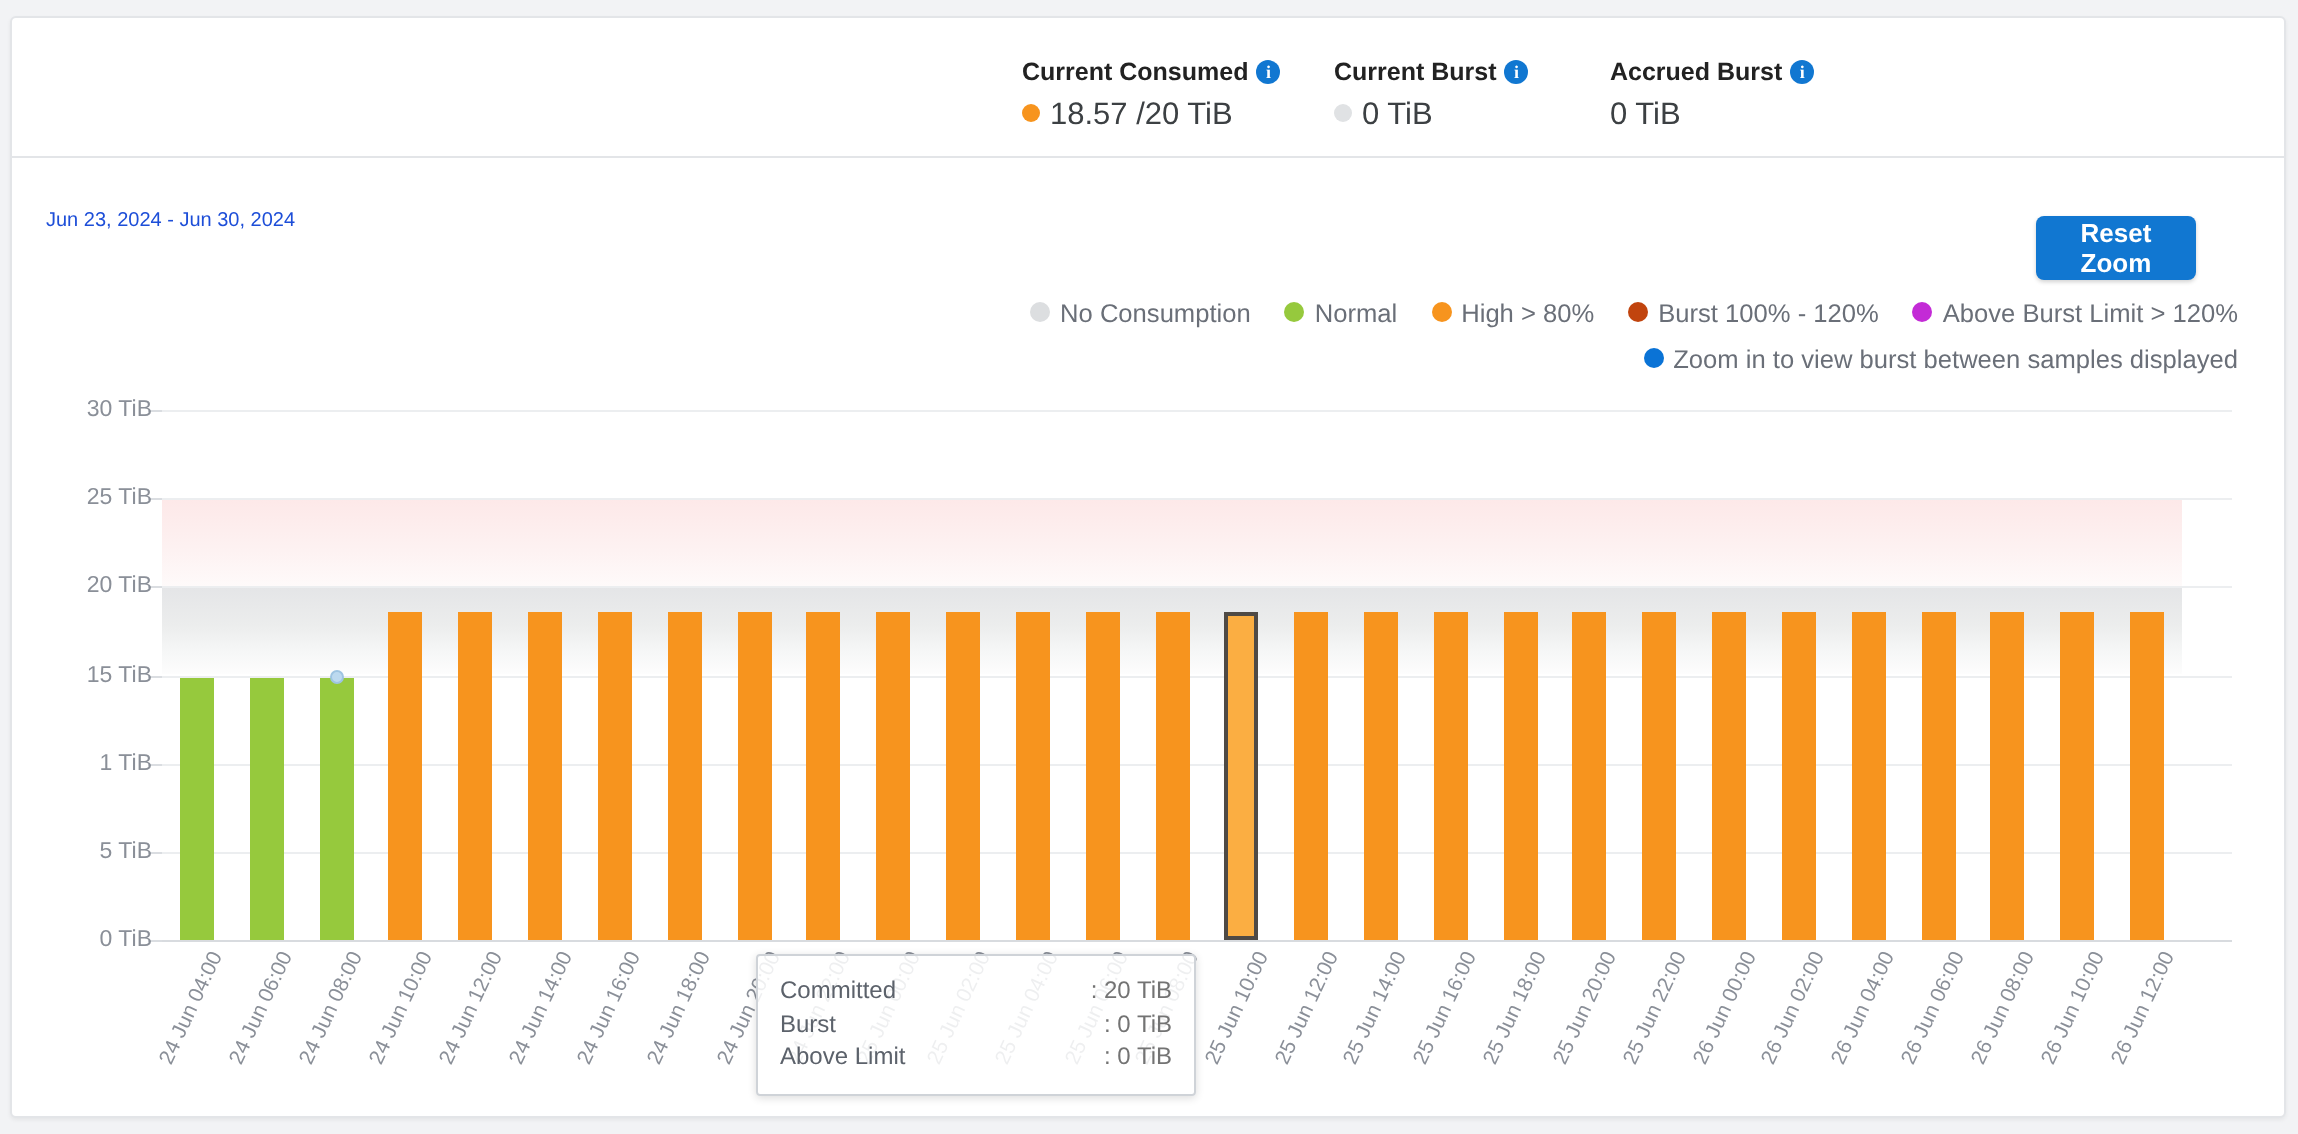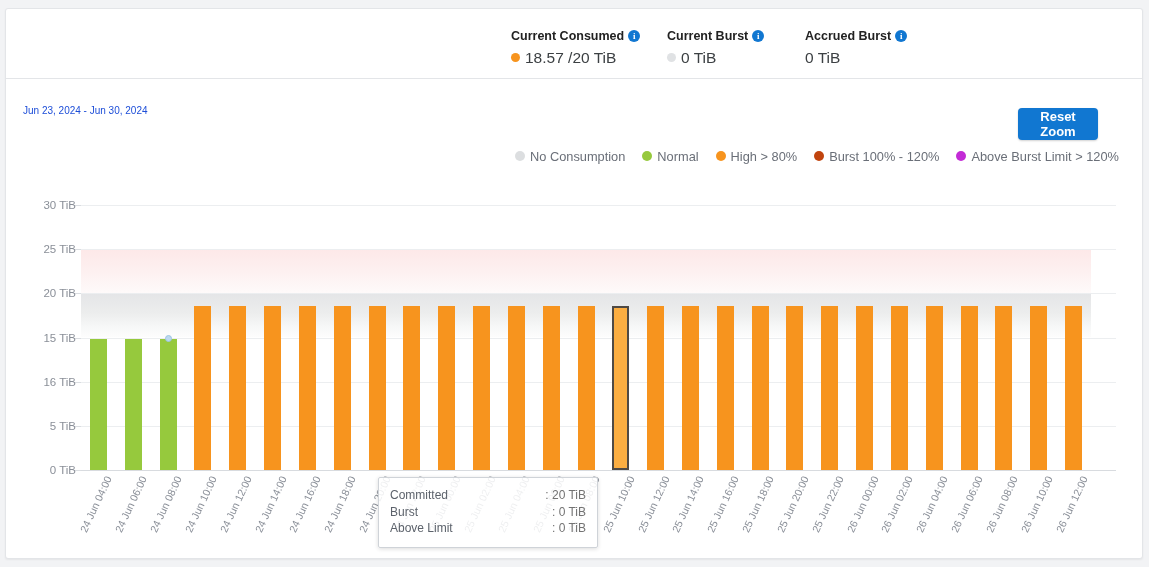--- a/index.html
+++ b/index.html
@@ -183,20 +183,21 @@
 
     </div>
 
   </div>
 
   <div class="daterange">Jun 23, 2024 - Jun 30, 2024</div>
   <button class="btn btn-reset">Reset Zoom</button>
 
   <div class="legend">
     <div class="legend-row r1" id="legend-row-1"><span class="leg-item"><span class="leg-dot" style="background: rgb(220, 222, 224);"></span><span>No Consumption</span></span><span class="leg-item"><span class="leg-dot" style="background: rgb(150, 201, 61);"></span><span>Normal</span></span><span class="leg-item"><span class="leg-dot" style="background: rgb(247, 148, 30);"></span><span>High &gt; 80%</span></span><span class="leg-item"><span class="leg-dot" style="background: rgb(193, 68, 14);"></span><span>Burst 100% - 120%</span></span><span class="leg-item"><span class="leg-dot" style="background: rgb(195, 43, 214);"></span><span>Above Burst Limit &gt; 120%</span></span></div>
+    <div class="legend-row r2" id="legend-row-2"><span class="leg-item"><span class="leg-dot" style="background: rgb(10, 115, 214);"></span><span>Zoom in to view burst between samples displayed</span></span></div>
   </div>
 
   <div class="plot">
     <div id="bands" class="bandwrap">
       <div class="band-pink" id="band-pink" style="top: 55.1667px; height: 44.1667px;"></div>
       <div class="band-grey" id="band-grey" style="top: 99.3333px; height: 44.1667px;"></div>
     </div>
     <div id="grid">
         <div class="axisline" style="top: 276px;"></div>
         <div class="gridline" style="top: 231.833px;"></div>
@@ -205,21 +206,21 @@
         <div class="gridline" style="top: 99.3333px;"></div>
         <div class="gridline" style="top: 55.1667px;"></div>
         <div class="gridline" style="top: 11px;"></div>
       </div>
     <div id="yaxis">
         <div class="gridtick" style="top: 276px;"></div>
         <div class="ylabel" style="top: 276px;">0 TiB</div>
         <div class="gridtick" style="top: 231.833px;"></div>
         <div class="ylabel" style="top: 231.833px;">5 TiB</div>
         <div class="gridtick" style="top: 187.667px;"></div>
-        <div class="ylabel" style="top: 187.667px;">16 TiB</div>
+        <div class="ylabel" style="top: 187.667px;">1 TiB</div>
         <div class="gridtick" style="top: 143.5px;"></div>
         <div class="ylabel" style="top: 143.5px;">15 TiB</div>
         <div class="gridtick" style="top: 99.3333px;"></div>
         <div class="ylabel" style="top: 99.3333px;">20 TiB</div>
         <div class="gridtick" style="top: 55.1667px;"></div>
         <div class="ylabel" style="top: 55.1667px;">25 TiB</div>
         <div class="gridtick" style="top: 11px;"></div>
         <div class="ylabel" style="top: 11px;">30 TiB</div>
       </div>
     <div class="bars" id="bars">

